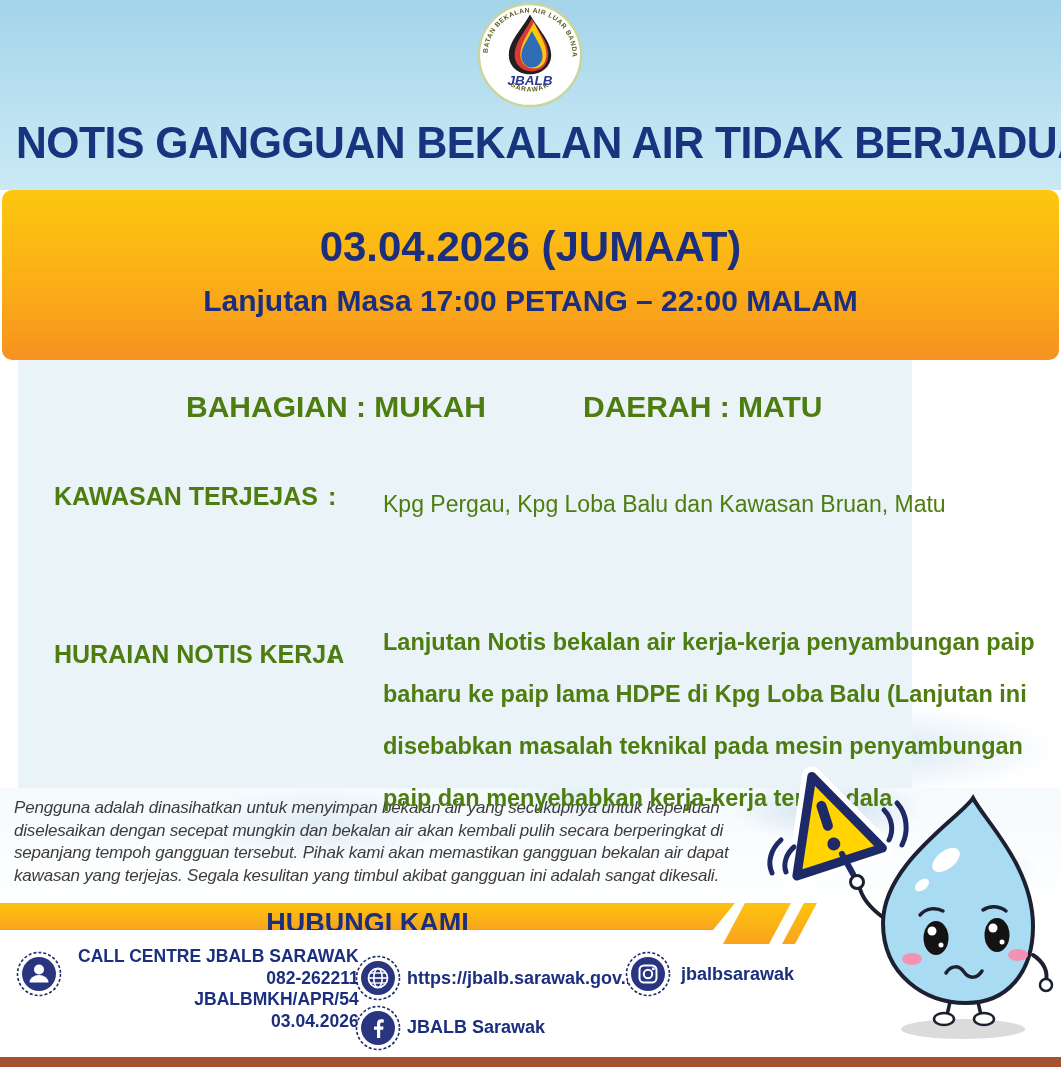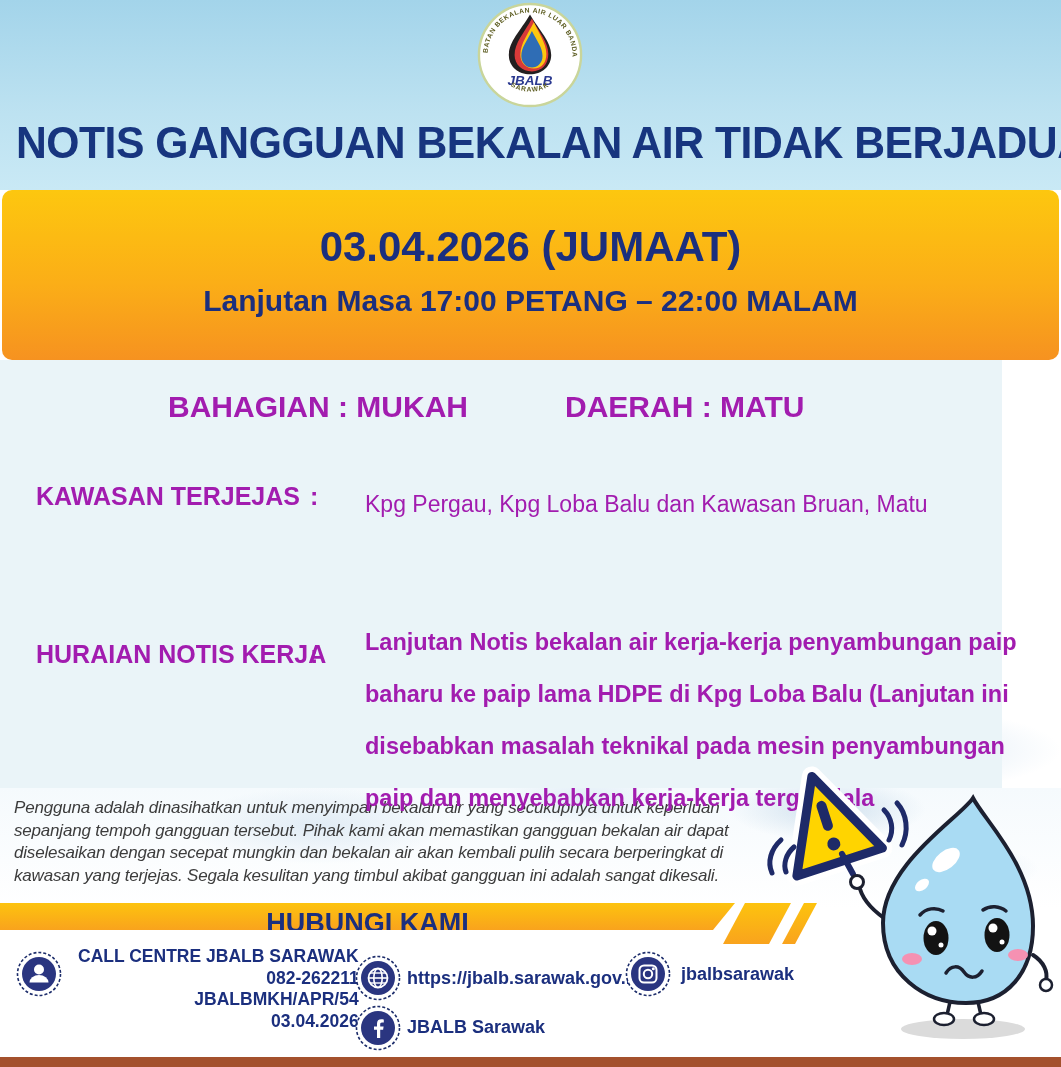--- a/index.html
+++ b/index.html
@@ -21,22 +21,22 @@
   
   .date-banner {
     position:absolute; left:2px; top:190px; width:1057px; height:170px;
     border-radius:10px; text-align:center; color:#1b2f7e;
     background:linear-gradient(180deg,#fdc70f 0%, #fbae17 55%, #f69220 100%);
   }
   .date-line { padding-top:33px; font-size:42px; font-weight:bold; white-space:nowrap; }
   .time-line { padding-top:13px; font-size:30px; font-weight:bold; white-space:nowrap; }
   
   .info-section {
-    position:absolute; left:0; top:360px; width:1002px; height:428px;
-    background:#eaf4f8; color:#a21caf; z-index:2;
+    position:absolute; left:18px; top:360px; width:894px; height:428px;
+    background:#eaf4f8; color:#4d7c0f; z-index:2;
   }
   .bahagian { position:absolute; left:168px; top:30px; font-size:30px; font-weight:bold; white-space:nowrap; }
   .daerah   { position:absolute; left:565px; top:30px; font-size:30px; font-weight:bold; white-space:nowrap; }
   .row-label { position:absolute; left:36px; font-size:25px; font-weight:bold; white-space:nowrap; }
   .row-colon { position:absolute; left:310px; font-size:25px; font-weight:bold; }
   .kawasan-label { top:122px; } .kawasan-colon { top:122px; }
   .kawasan-value {
     position:absolute; left:365px; top:131px; font-size:23px; font-weight:normal; white-space:nowrap;
   }
   .huraian-label { top:280px; } .huraian-colon { top:280px; }
@@ -150,22 +150,22 @@
       <div class="hline">paip dan menyebabkan kerja-kerja tergendala</div>
     </div>
   </div>
 
   <div class="splash-upper"></div>
 
   <div class="lower-section">
 
     <div class="disclaimer">
       <div class="dline">Pengguna adalah dinasihatkan untuk menyimpan bekalan air yang secukupnya untuk keperluan</div>
+      <div class="dline">diselesaikan dengan secepat mungkin dan bekalan air akan kembali pulih secara berperingkat di</div>
       <div class="dline">sepanjang tempoh gangguan tersebut. Pihak kami akan memastikan gangguan bekalan air dapat</div>
-      <div class="dline">diselesaikan dengan secepat mungkin dan bekalan air akan kembali pulih secara berperingkat di</div>
       <div class="dline">kawasan yang terjejas. Segala kesulitan yang timbul akibat gangguan ini adalah sangat dikesali.</div>
     </div>
 
     <div class="contact-banner">
       <div class="contact-banner-title">HUBUNGI KAMI</div>
     </div>
     <div class="cb-stripe-a"></div>
     <div class="cb-stripe-b"></div>
 
     <svg class="cicon icon-person" viewBox="0 0 46 46">

